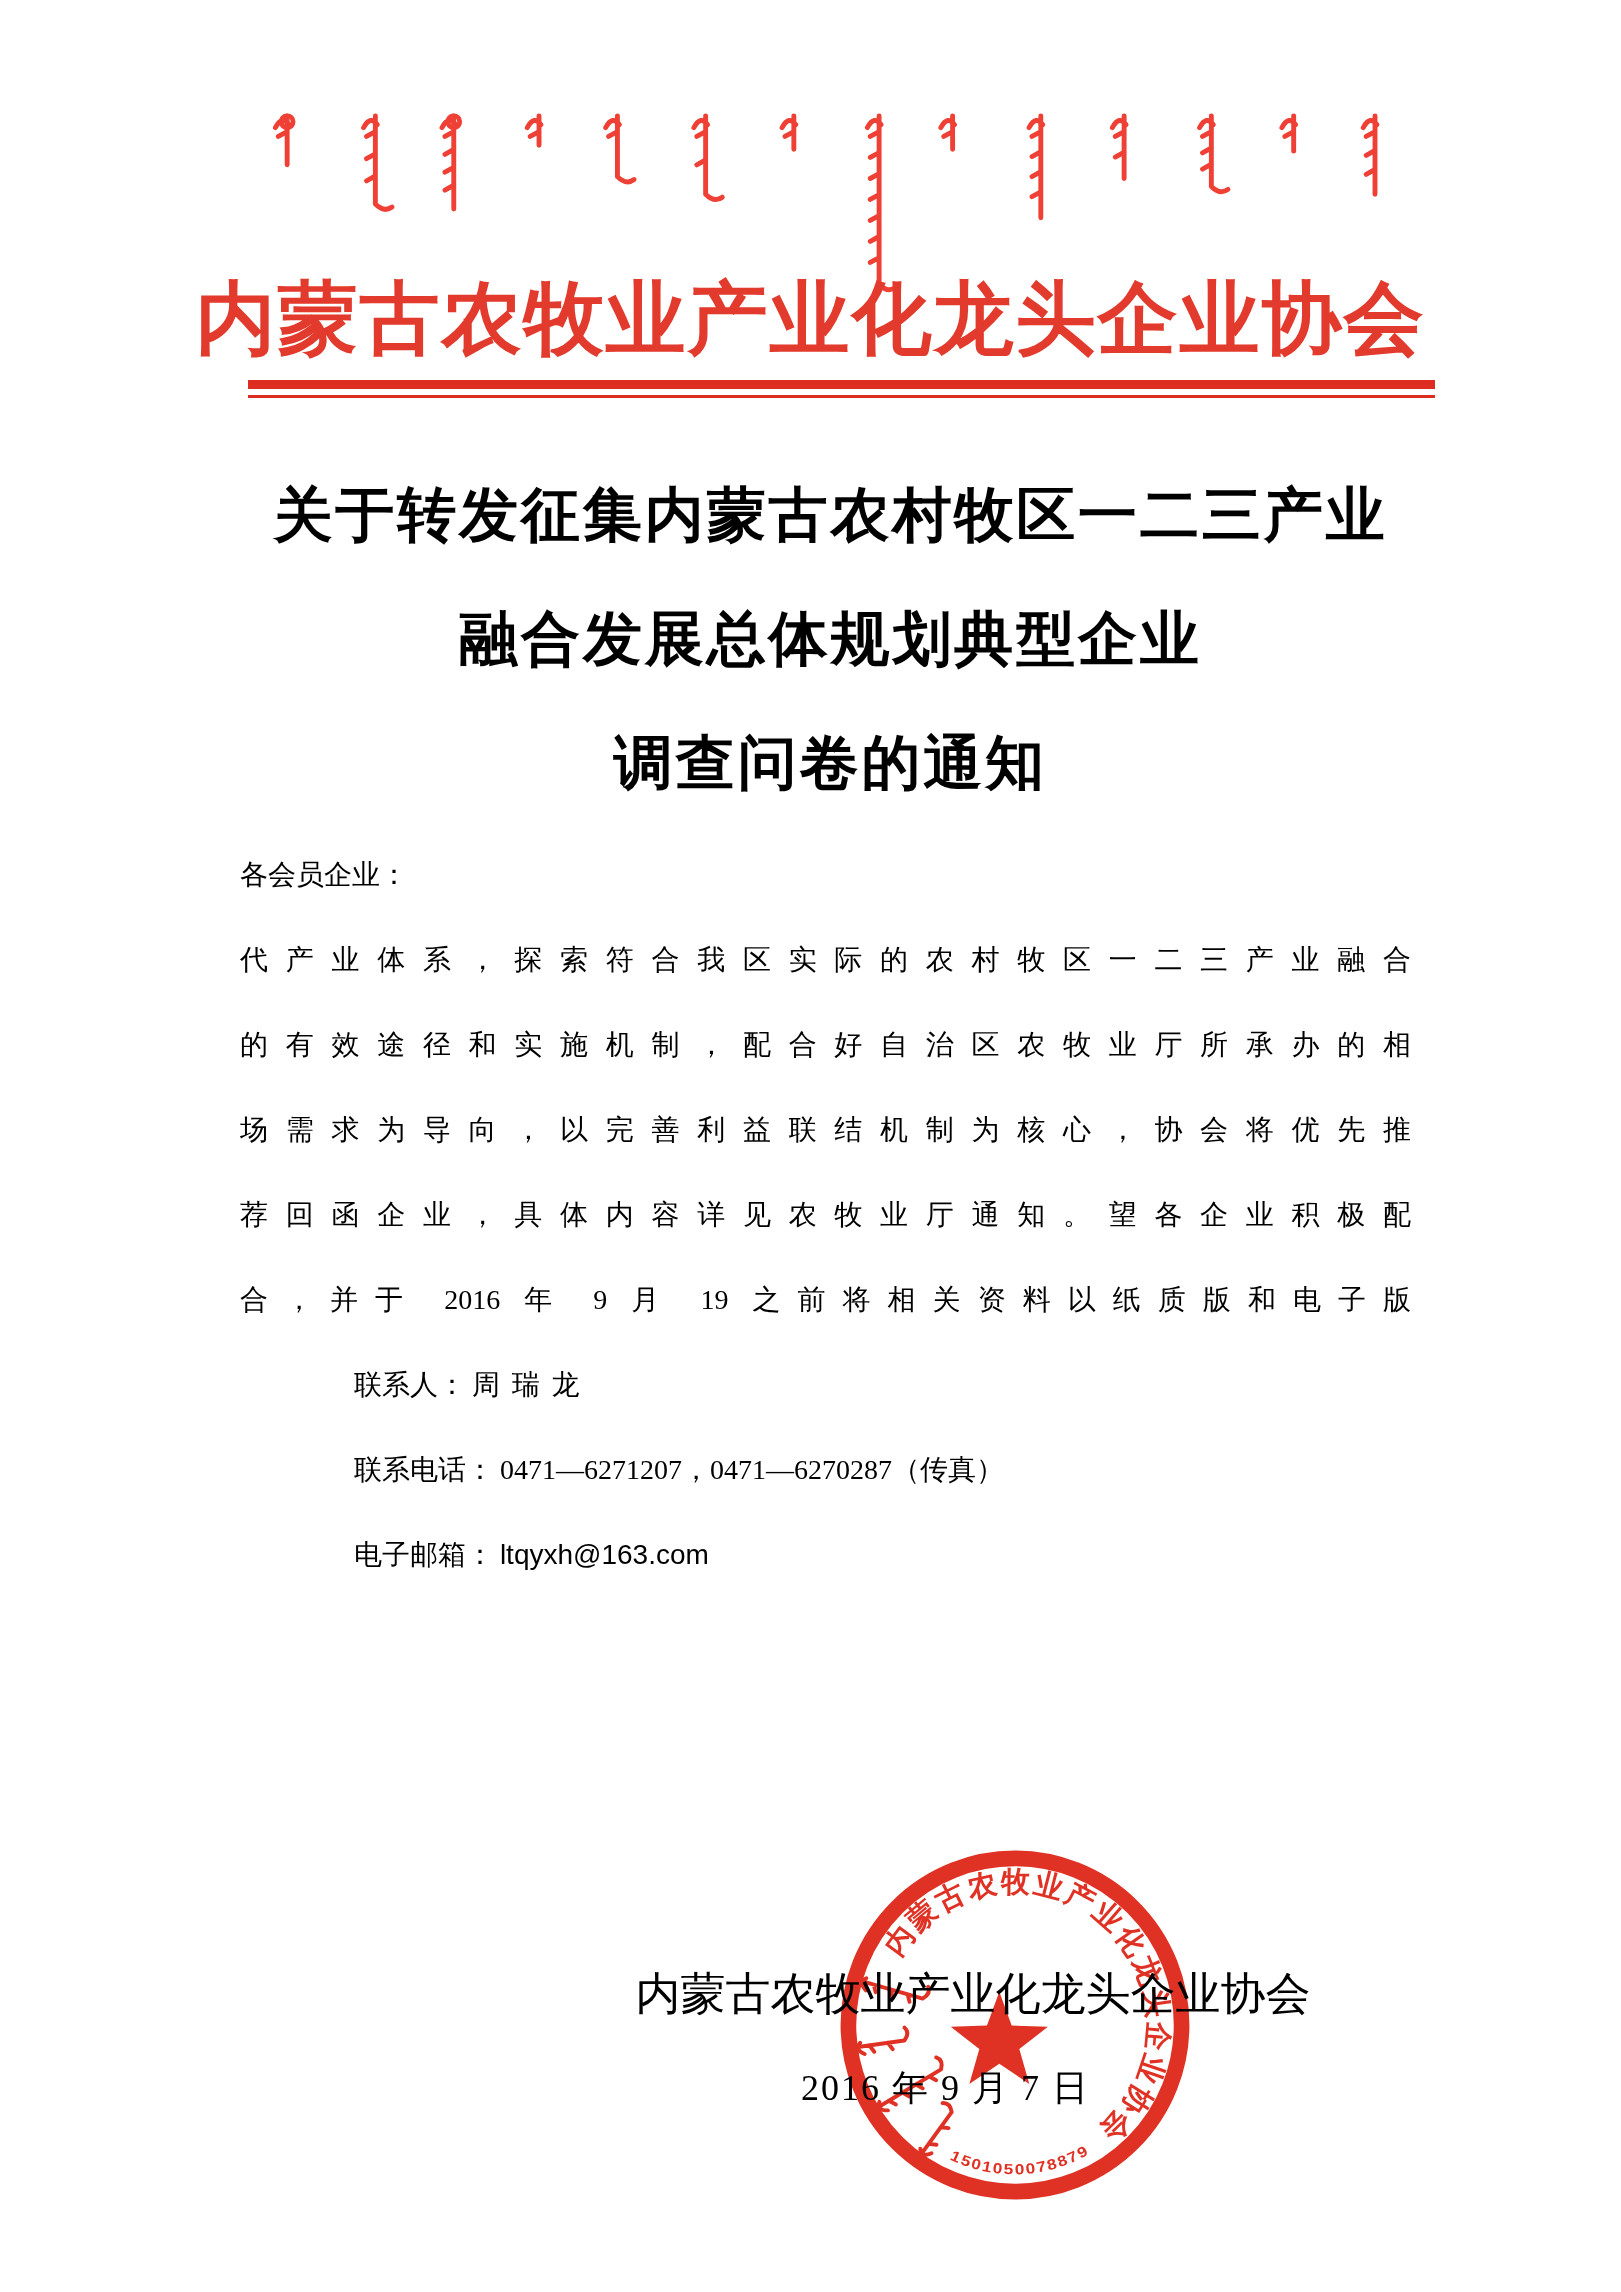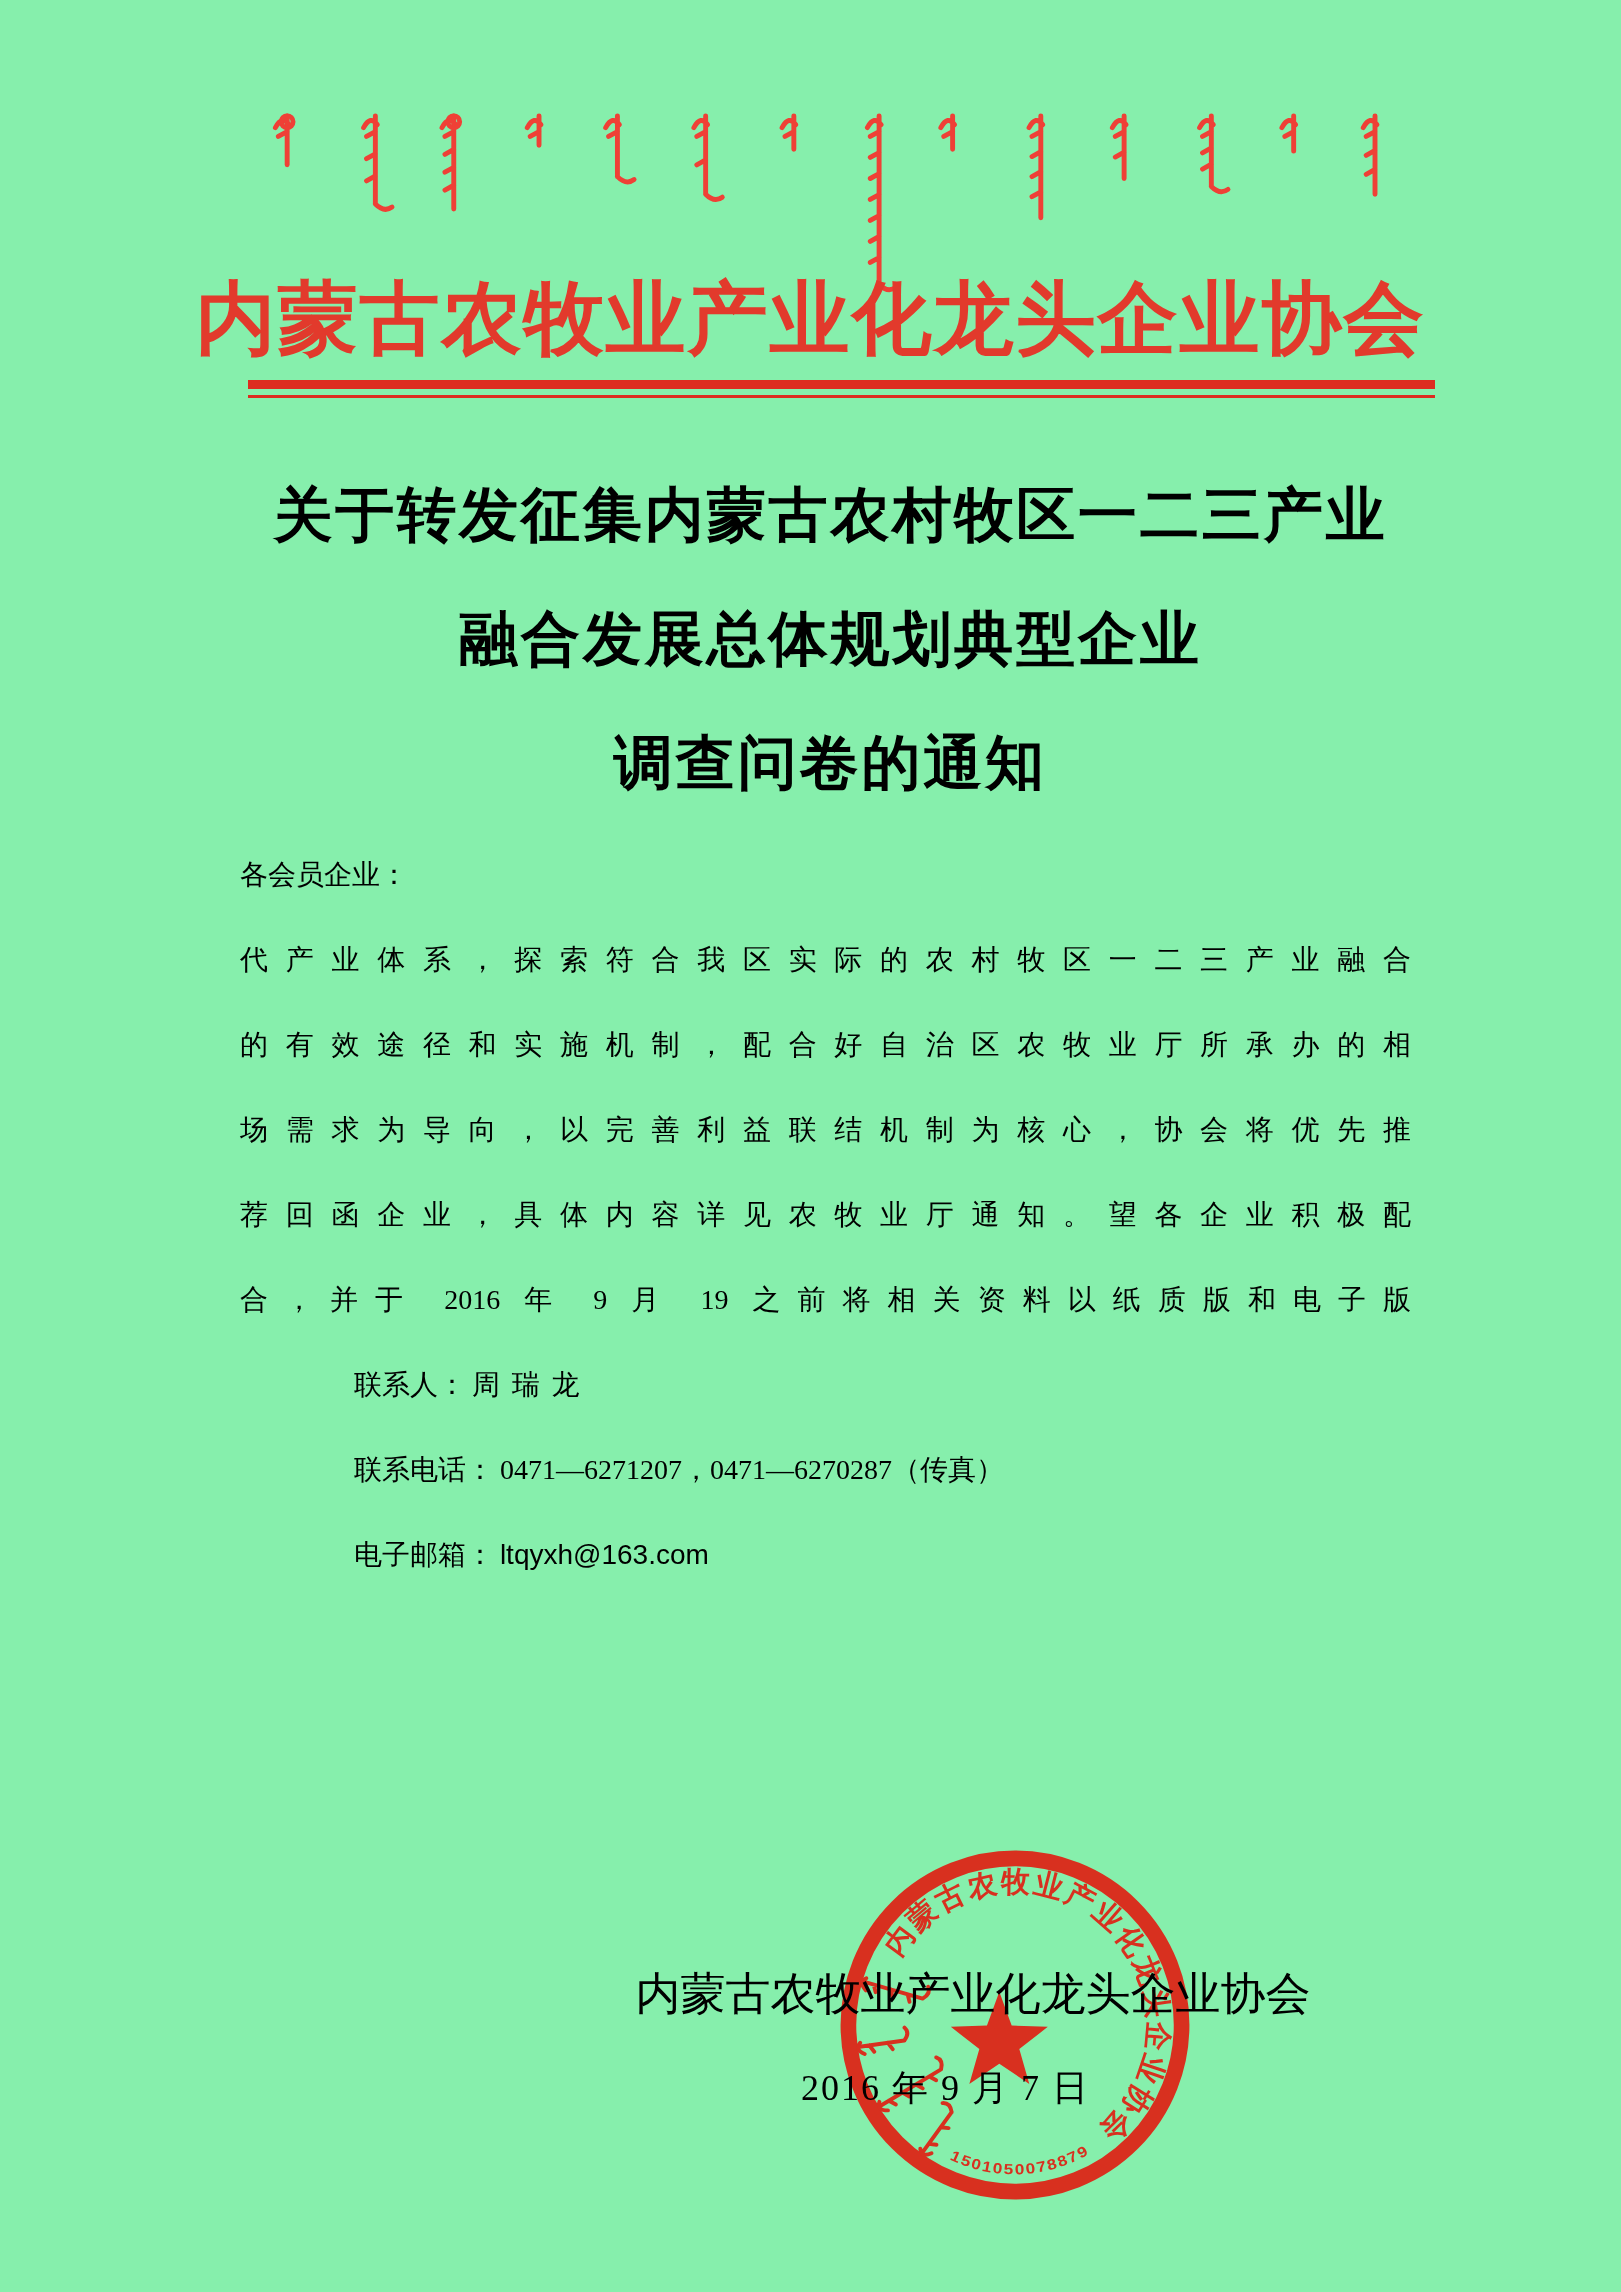--- a/index.html
+++ b/index.html
@@ -1,20 +1,20 @@
 <!DOCTYPE html>
 <html><head>
 <meta charset="utf-8">
 <style>
   html,body{margin:0;padding:0;background:#777;}
   .page{
     position:relative;
     width:1621px;height:2293px;
     margin:0 auto;
-    background:#86efac;
+    background:#ffffff;
     overflow:hidden;
     font-family:"Liberation Serif","DejaVu Serif",serif;
     color:#000;
   }
   
   .banner{position:absolute;top:102px;left:0;width:1621px;height:211px;}
   .org-name{
     position:absolute;top:263px;left:0;width:100%;
     text-align:center;
     font-size:80px;font-weight:900;line-height:112px;

